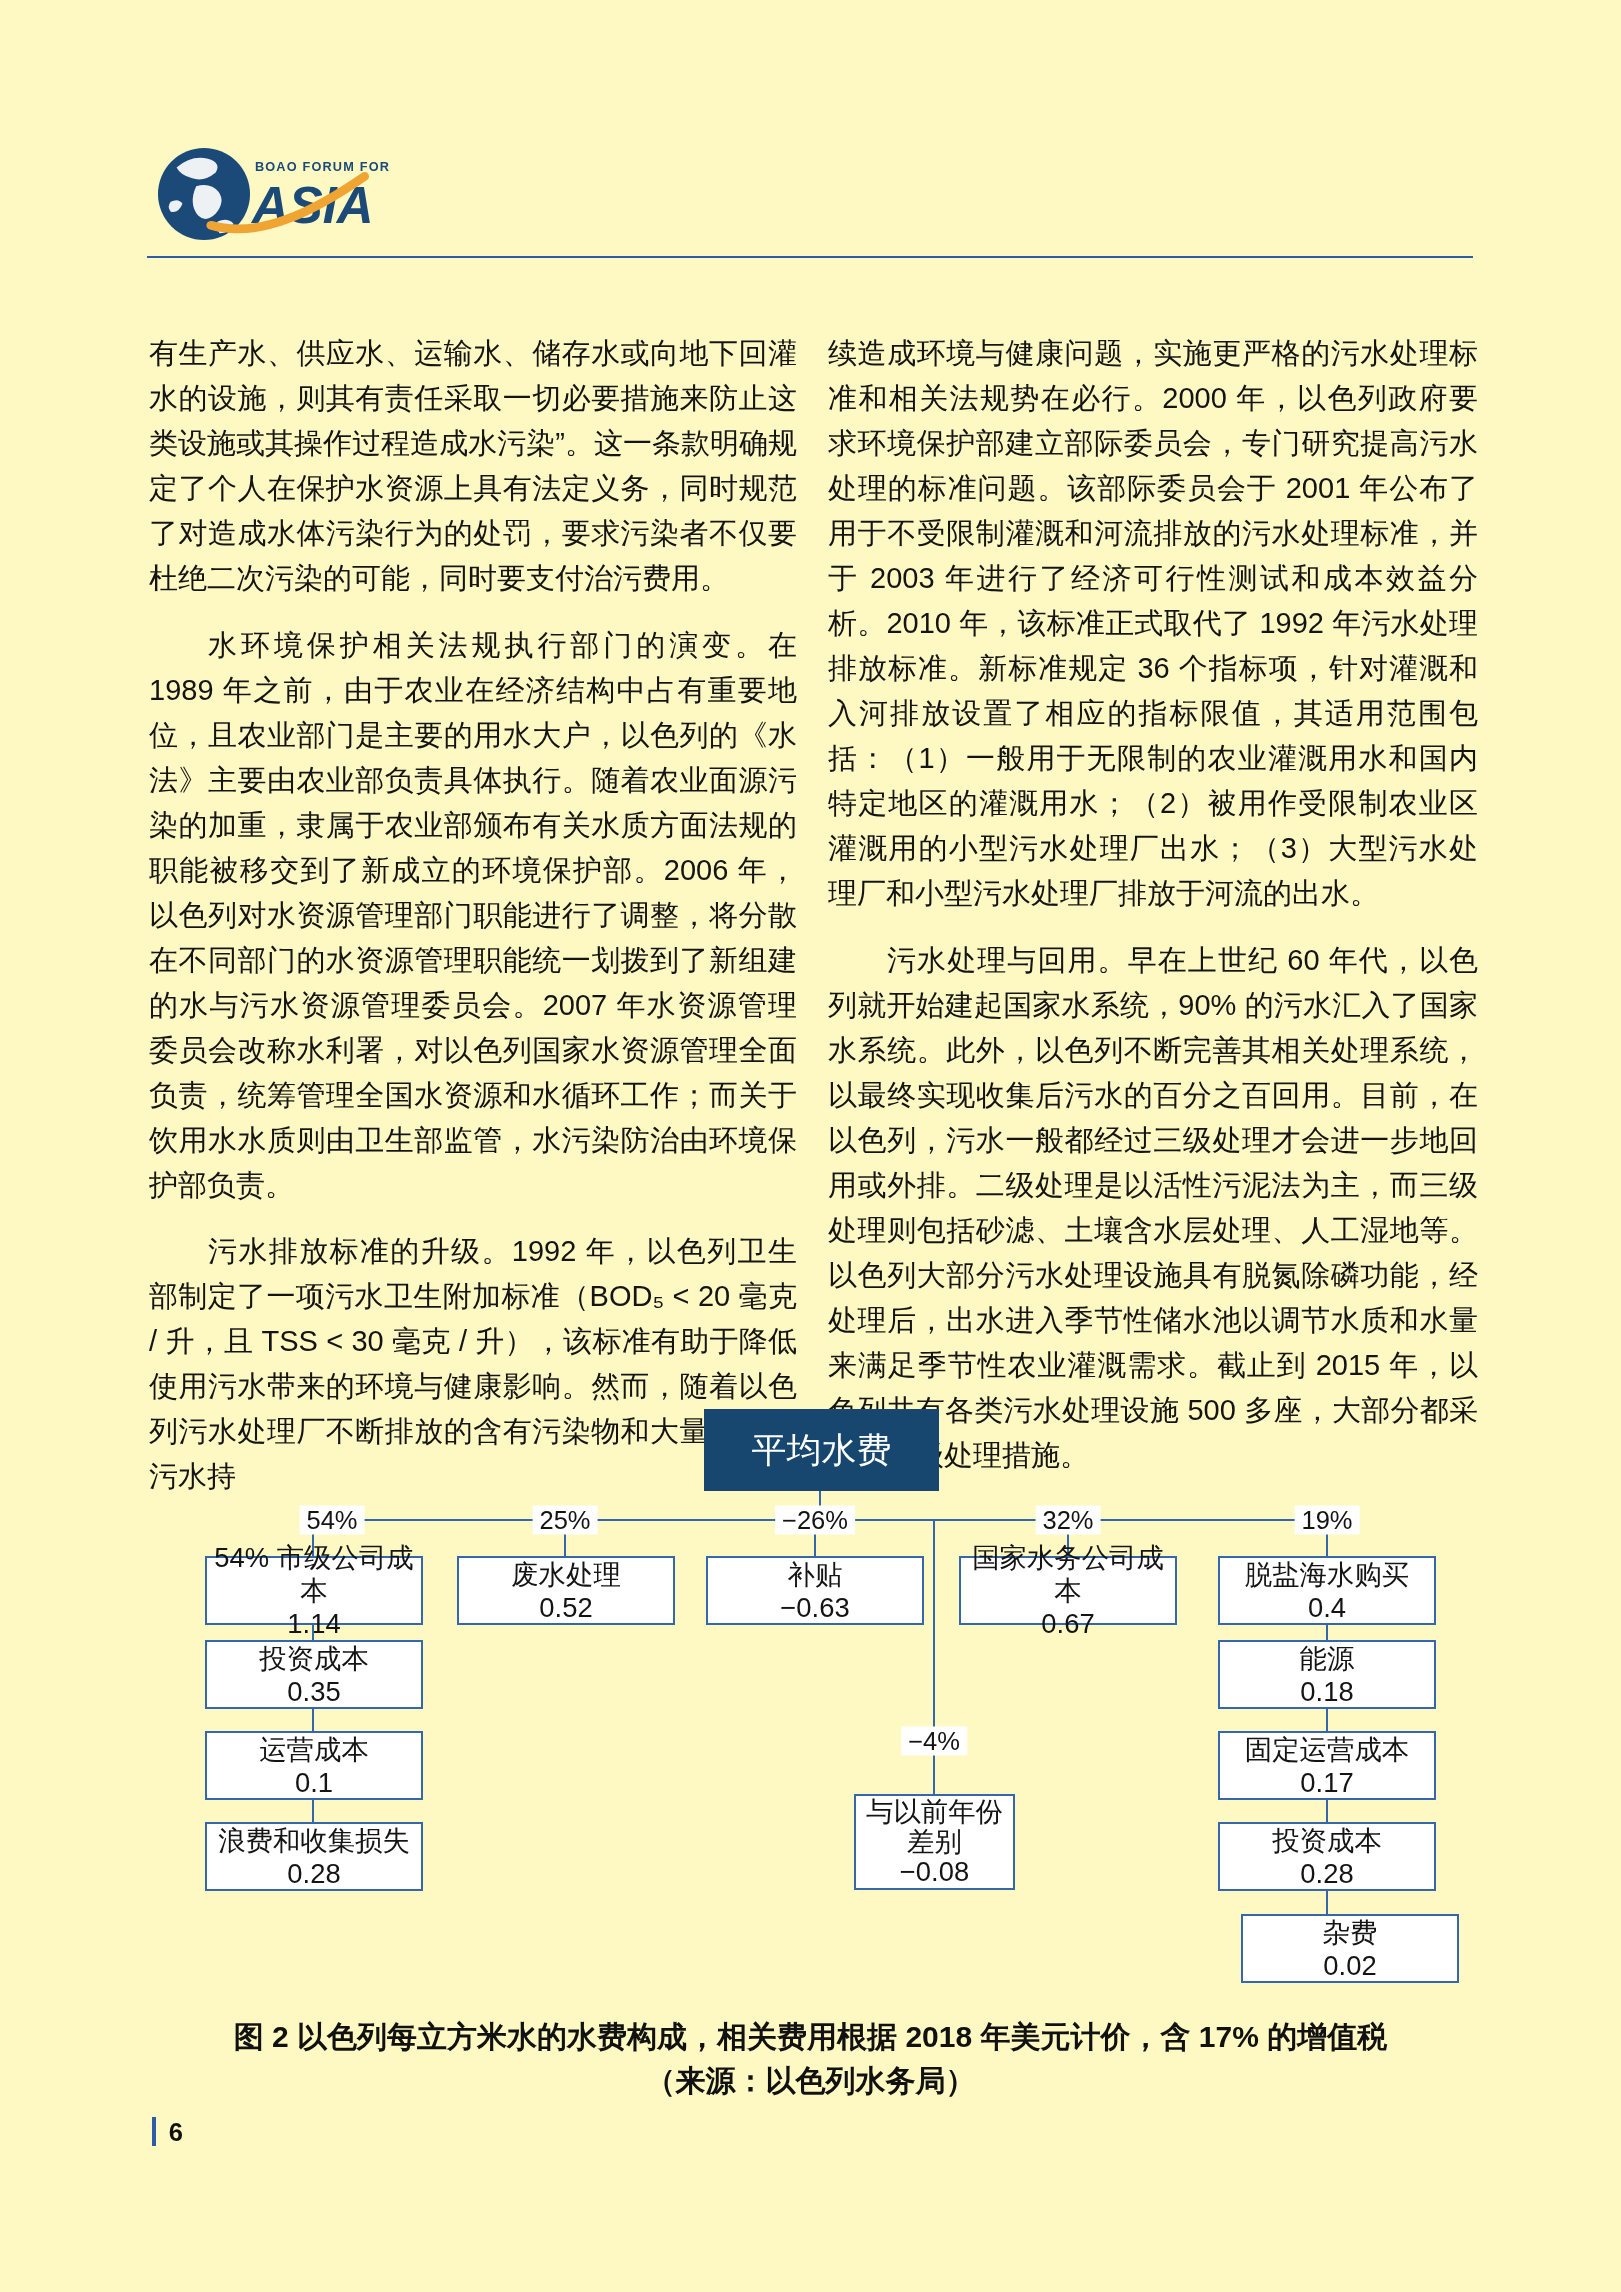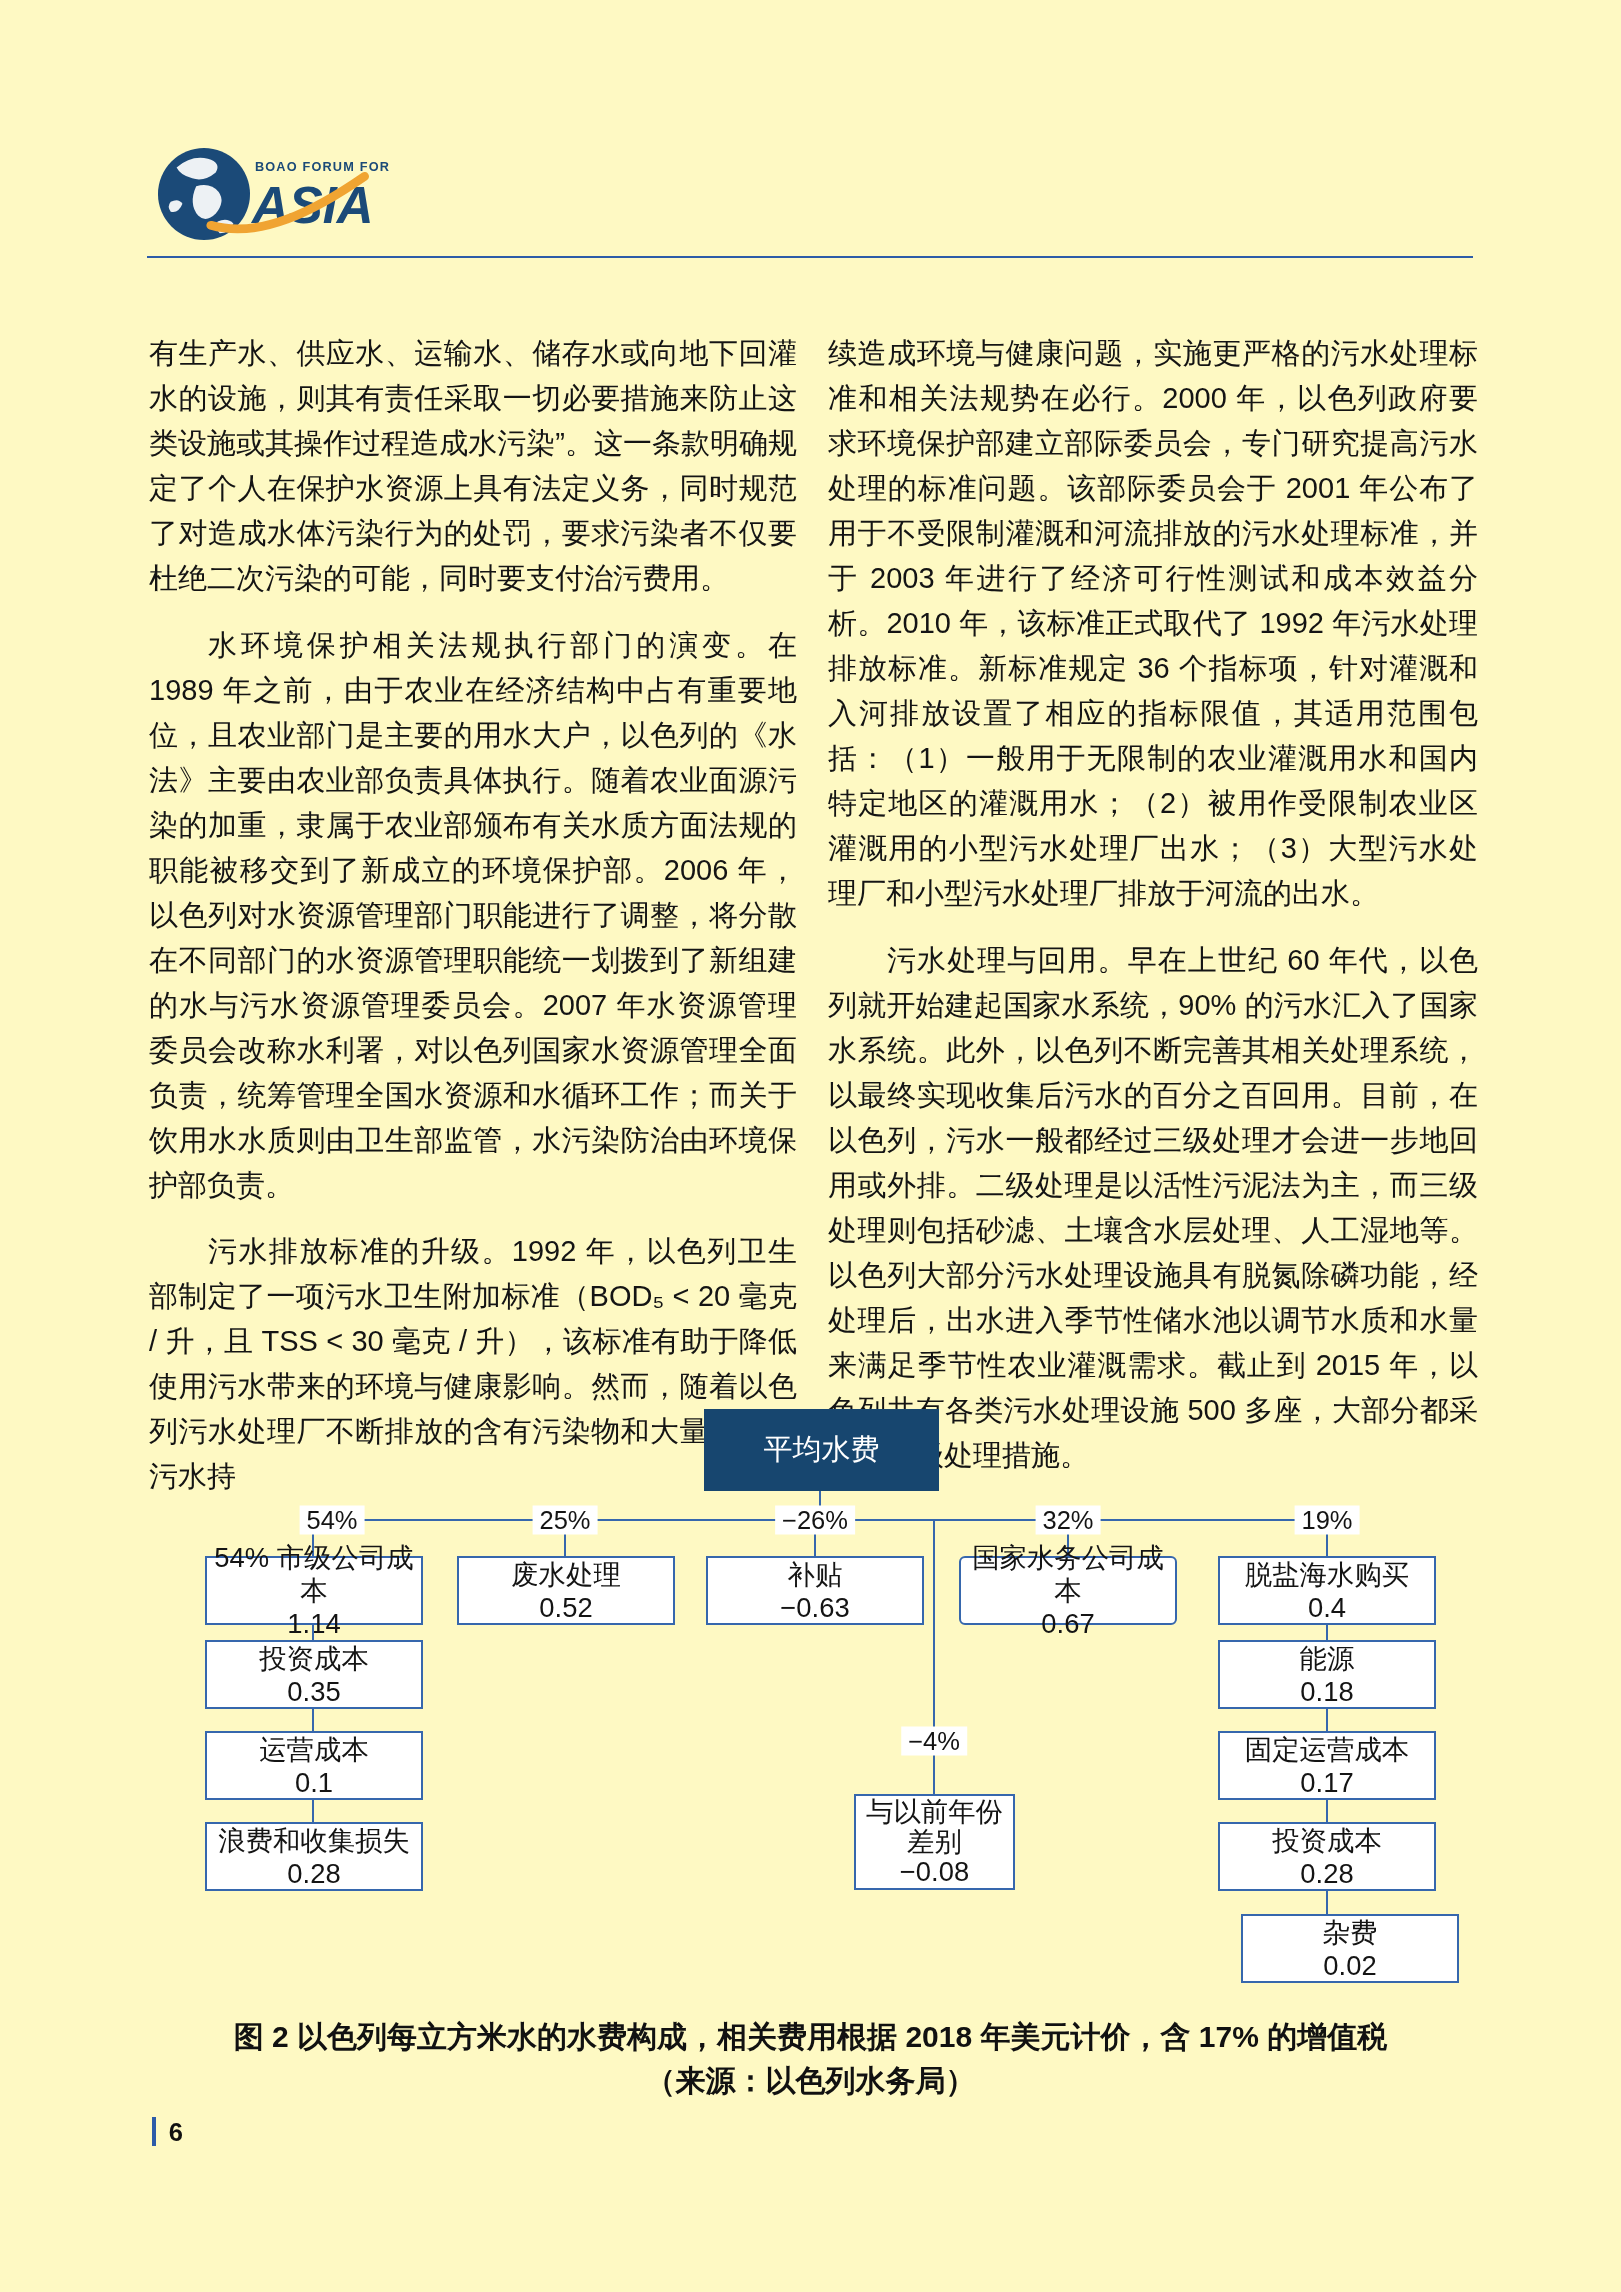--- a/index.html
+++ b/index.html
@@ -20,21 +20,21 @@
   .col-right{left:828px;width:650px;}
   .col p{margin:0 0 21.6px 0;}
   .col p.indent{text-indent:59px;}
   
   .diagram{position:absolute;left:137px;top:1402px;width:1353px;height:637px;}
   .dbox{
     position:absolute;border:2px solid #3667ad;background:#ffffff;
     display:flex;flex-direction:column;align-items:center;justify-content:center;
     font-size:27.4px;line-height:33px;color:#141414;text-align:center;box-sizing:border-box;
   }
-  .dbox.root{background:#17466f;border:none;color:#ffffff;font-size:29px;}
+  .dbox.root{background:#17466f;border:none;color:#ffffff;font-size:35px;}
   .vline,.hline{position:absolute;background:#3667ad;}
   .pct{
     position:absolute;transform:translate(-50%,-50%);
     background:#ffffff;padding:0 6.9px;font-size:25.5px;color:#141414;white-space:nowrap;
   }
   
   .caption{position:absolute;left:0;top:2015px;width:1621px;text-align:center;
     font-size:30px;font-weight:bold;line-height:44px;color:#111;}
   .footer{position:absolute;left:152px;top:2117px;height:31px;}
   .footer .bar{position:absolute;left:0;top:0;width:3.9px;height:29px;background:#2d5ca8;display:inline-block;}
@@ -101,21 +101,21 @@
       <span>1.14</span>
     </div>
     <div class="dbox" style="left:320px;top:154px;width:218px;height:69px;">
       <span>废水处理</span>
       <span>0.52</span>
     </div>
     <div class="dbox" style="left:569px;top:154px;width:218px;height:69px;">
       <span>补贴</span>
       <span>−0.63</span>
     </div>
-    <div class="dbox" style="left:822px;top:154px;width:218px;height:69px;border-radius:6px;">
+    <div class="dbox" style="left:822px;top:154px;width:218px;height:69px;">
       <span>国家水务公司成本</span>
       <span>0.67</span>
     </div>
     <div class="dbox" style="left:1081px;top:154px;width:218px;height:69px;">
       <span>脱盐海水购买</span>
       <span>0.4</span>
     </div>
 
     <div class="vline" style="left:175px;top:222px;width:2px;height:15.7px;"></div>
     <div class="vline" style="left:175px;top:307px;width:2px;height:22.5px;"></div>

